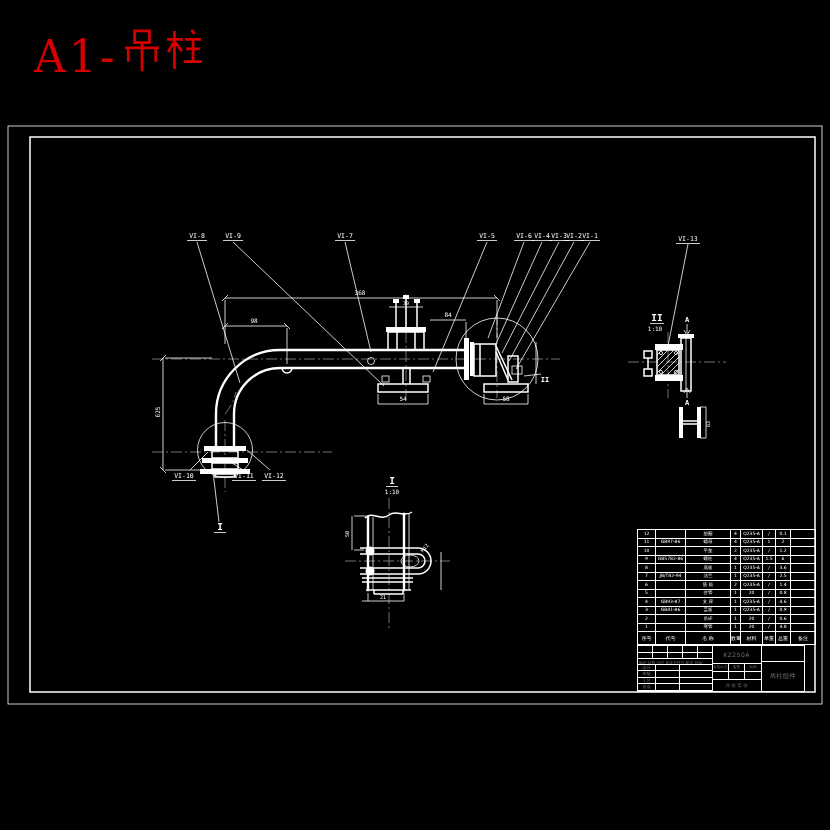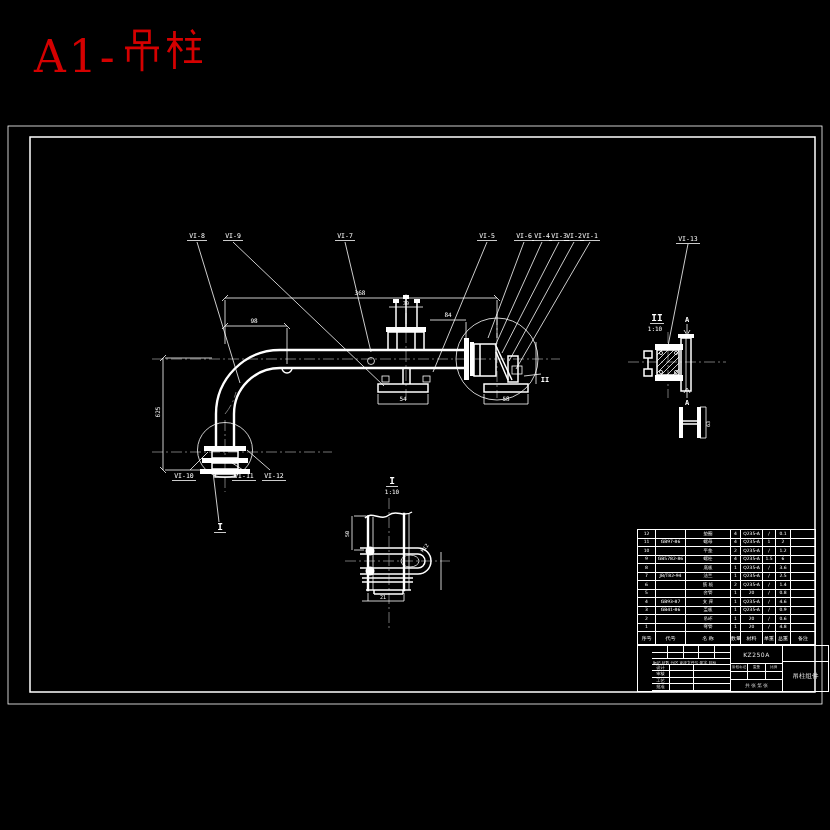--- a/index.html
+++ b/index.html
@@ -22,22 +22,22 @@
   .t-tiny{font:5px "DejaVu Sans Mono",monospace;}
   .t-sec{font:bold 9.5px "DejaVu Sans Mono",monospace;}
   .t-sec2{font:bold 7px "DejaVu Sans Mono",monospace;}
   
   table.bom{position:absolute;left:637px;top:529px;width:178px;border-collapse:collapse;
             table-layout:fixed;color:#fff;}
   table.bom td{border:1px solid #fff;font-size:4.5px;line-height:1;text-align:center;
                padding:0;height:7.5px;overflow:hidden;white-space:nowrap;}
   table.bom tr.hdr td{height:12px;font-size:5px;}
   
-  .tblock{position:absolute;left:637px;top:645px;width:192px;height:47px;border:1px solid #fff;
-          box-sizing:border-box;display:flex;color:#e5e5e5;justify-content:flex-end;}
+  .tblock{position:absolute;left:637px;top:645px;width:168px;height:47px;border:1px solid #fff;
+          box-sizing:border-box;display:flex;color:#737373;}
   .tblock *{box-sizing:border-box;}
   .tb-left{width:79px;border-right:1px solid #fff;display:flex;flex-direction:column;}
   .tb-mid{width:52px;border-right:1px solid #fff;display:flex;flex-direction:column;}
   .tb-right{width:45px;display:flex;flex-direction:column;}
   .row{display:flex;border-bottom:1px solid #fff;}
   .cell{flex:1;border-right:1px solid #fff;height:100%;}
   .cell:last-child{border-right:none;}
   .rev-text{font-size:3.8px;line-height:7px;height:7px;white-space:nowrap;overflow:hidden;
             border-bottom:1px solid #fff;padding-left:1px;}
   .sig-label{width:18px;border-right:1px solid #fff;font-size:4.2px;line-height:5.5px;

